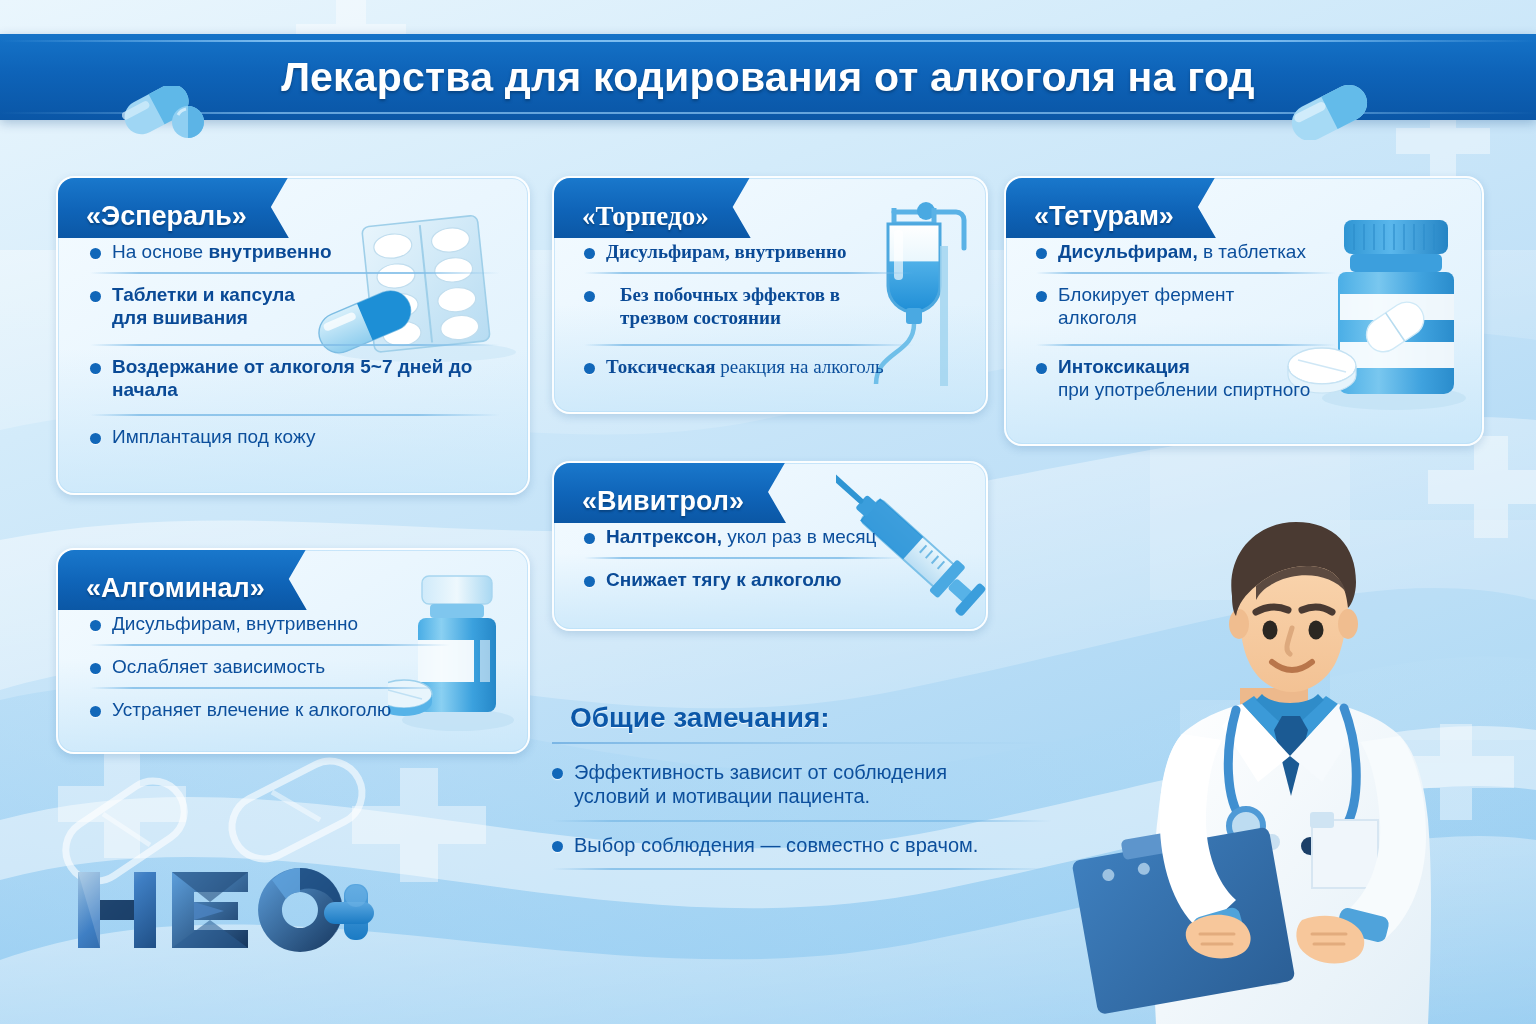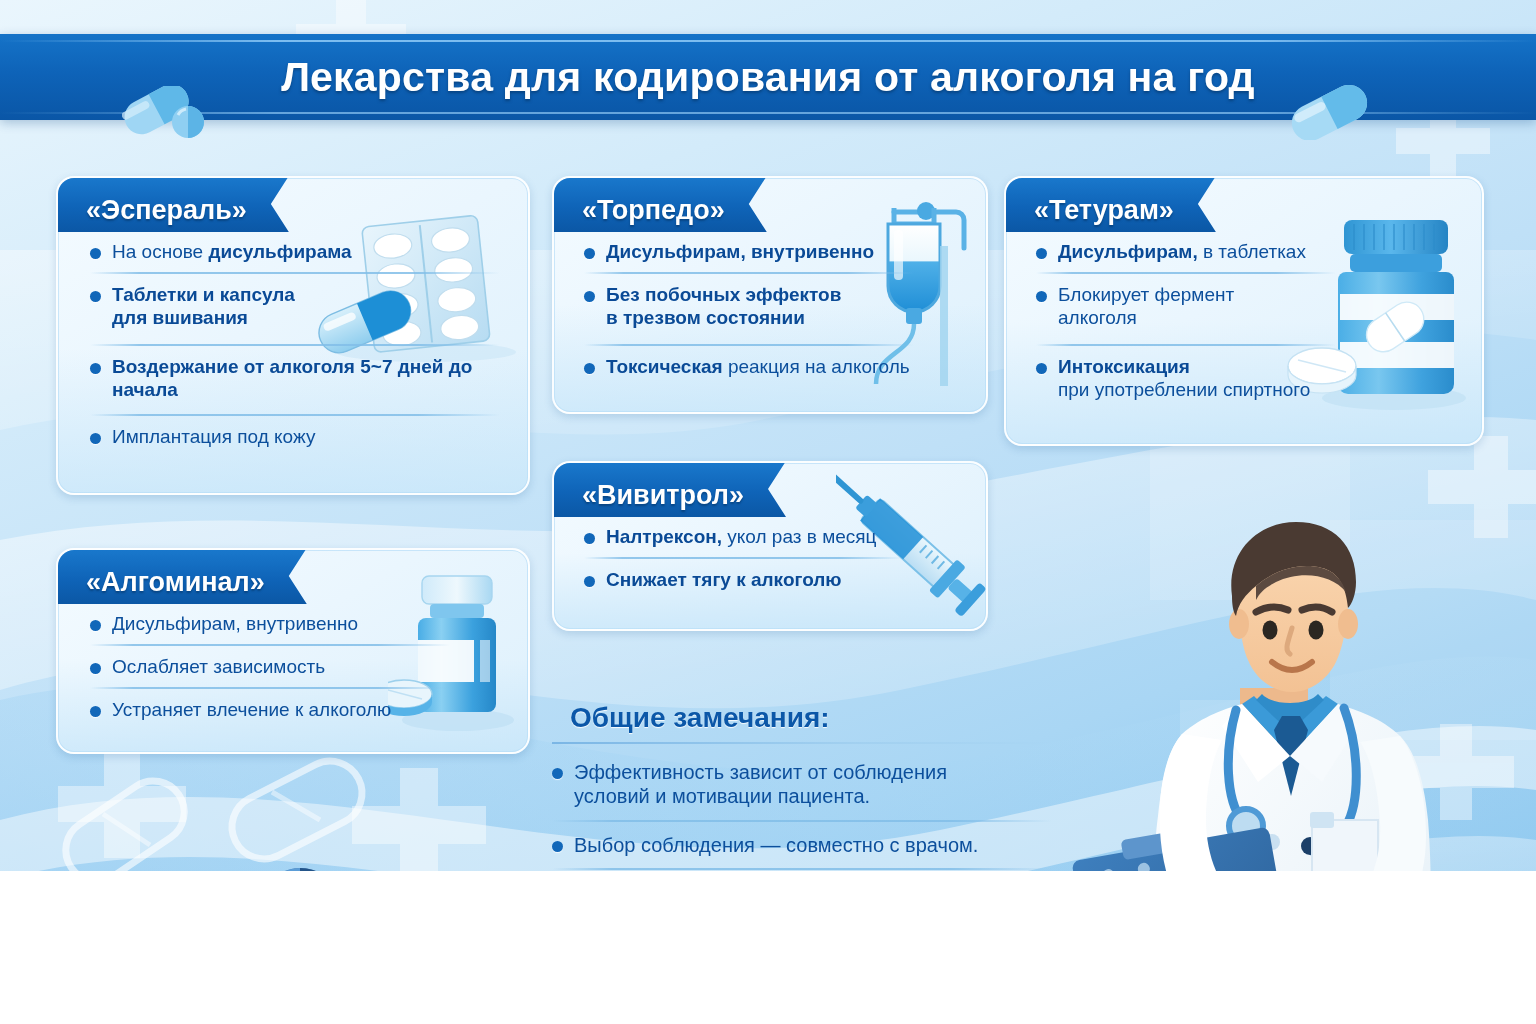--- a/index.html
+++ b/index.html
@@ -2,21 +2,21 @@
 <html lang="ru"><head>
 <meta charset="utf-8">
 <style>
   html,body{margin:0;padding:0;}
   body{
     width:1536px;height:1024px;overflow:hidden;
     font-family:"Liberation Sans", sans-serif;
     background:#ffffff;
   }
   .stage{
-    position:relative;width:1536px;height:871px;overflow:hidden;
+    position:relative;width:1536px;height:1024px;overflow:hidden;
     background:linear-gradient(160deg,#eaf6fd 0%,#d3ebfa 28%,#bfe0f7 55%,#a9d6f4 78%,#8cc7ef 100%);
   }
   
   .bg-layer{position:absolute;inset:0;overflow:hidden;pointer-events:none;}
   
   .header{
     position:absolute;left:0;top:34px;width:1536px;height:86px;
     background:linear-gradient(180deg,#1573c8 0%,#0e63b8 45%,#0a56a6 100%);
     box-shadow:0 3px 10px rgba(10,70,130,.28);
     display:flex;align-items:center;justify-content:center;
@@ -45,21 +45,21 @@
   }
   .card .sheen{
     position:absolute;left:0;right:0;bottom:0;height:46%;
     background:linear-gradient(180deg,rgba(190,226,248,0) 0%,rgba(186,224,248,.55) 100%);
     pointer-events:none;
   }
   .ribbon{
     position:absolute;left:-2px;height:44px;
     background:linear-gradient(180deg,#1a79cd 0%,#0f64b8 55%,#0b57a5 100%);
     color:#fff;font-weight:bold;font-size:27px;
-    display:flex;align-items:center;padding:12px 42px 0 30px;
+    display:flex;align-items:center;padding:18px 42px 0 30px;
     box-shadow:0 2px 5px rgba(10,70,130,.3);
     clip-path:polygon(0 0, 100% 0, calc(100% - 18px) 50%, 100% 100%, 0 100%);
     text-shadow:0 2px 2px rgba(4,45,90,.5);
     white-space:nowrap;z-index:4;
   }
   .items{position:relative;z-index:3;}
   .item{position:relative;display:flex;gap:11px;align-items:flex-start;}
   .item .dot{
     flex:0 0 auto;width:11px;height:11px;border-radius:50%;
     background:#1167b9;margin-top:8px;box-shadow:0 1px 1px rgba(255,255,255,.8);
@@ -205,41 +205,41 @@
           <path d="M58,88 h28 a20,20 0 0 1 0,40 h-28 z" fill="#1d8fd6"></path>
           <rect x="18" y="94" width="34" height="8" rx="4" fill="#ffffff" opacity=".75"></rect>
         </g>
       </svg>
     </div>
     <div class="ribbon" style="top:-2px;">«Эспераль»</div>
 
     <div class="items" style="position:absolute;left:32px;top:62px;width:410px;">
       <div class="item">
         <span class="dot"></span>
-        <span class="txt"><span>На основе </span><b>дисульфирама</b></span>
+        <span class="txt"><span>На основе </span><b>внутривенно</b></span>
       </div>
       <div class="sep"></div>
       <div class="item">
         <span class="dot"></span>
         <span class="txt" style="max-width:215px;"><b>Таблетки и капсула для вшивания</b></span>
       </div>
       <div class="sep" style="margin-top:14px;"></div>
       <div class="item">
         <span class="dot"></span>
         <span class="txt"><b>Воздержание от алкоголя 5~7 дней до начала</b></span>
       </div>
       <div class="sep" style="margin-top:13px;"></div>
       <div class="item">
         <span class="dot"></span>
         <span class="txt">Имплантация под кожу</span>
       </div>
     </div>
   </div>
 
-  <div class="card" style="left:552px;top:176px;width:432px;height:234px;">
+  <div class="card" style="left:552px;top:176px;width:432px;height:234px;font-family:Liberation Serif, serif;">
     <div class="sheen"></div>
     <div class="ill" style="left:300px;top:16px;width:124px;height:200px;">
       <svg width="124" height="200" viewBox="0 0 124 200">
         <defs>
           <linearGradient id="ivg" x1="0" y1="0" x2="0" y2="1">
             <stop offset="0%" stop-color="#ffffff"></stop>
               <stop offset="42%" stop-color="#eaf7fd"></stop>
             <stop offset="43%" stop-color="#4fb0e8"></stop>
               <stop offset="100%" stop-color="#1f8ed6"></stop>
           </linearGradient>
@@ -258,21 +258,21 @@
     <div class="ribbon" style="top:-2px;">«Торпедо»</div>
 
     <div class="items" style="position:absolute;left:30px;top:62px;width:330px;">
       <div class="item">
         <span class="dot"></span>
         <span class="txt"><b>Дисульфирам, внутривенно</b></span>
       </div>
       <div class="sep"></div>
       <div class="item">
         <span class="dot"></span>
-        <span class="txt" style="max-width:252px;"><b>Без побочных эффектов в трезвом состоянии</b></span>
+        <span class="txt" style="max-width:252px;margin-left:14px;"><b>Без побочных эффектов в трезвом состоянии</b></span>
       </div>
       <div class="sep" style="margin-top:14px;"></div>
       <div class="item">
         <span class="dot"></span>
         <span class="txt"><b>Токсическая</b><span> реакция на алкоголь</span></span>
       </div>
     </div>
   </div>
 
   <div class="card" style="left:552px;top:461px;width:432px;height:166px;">

